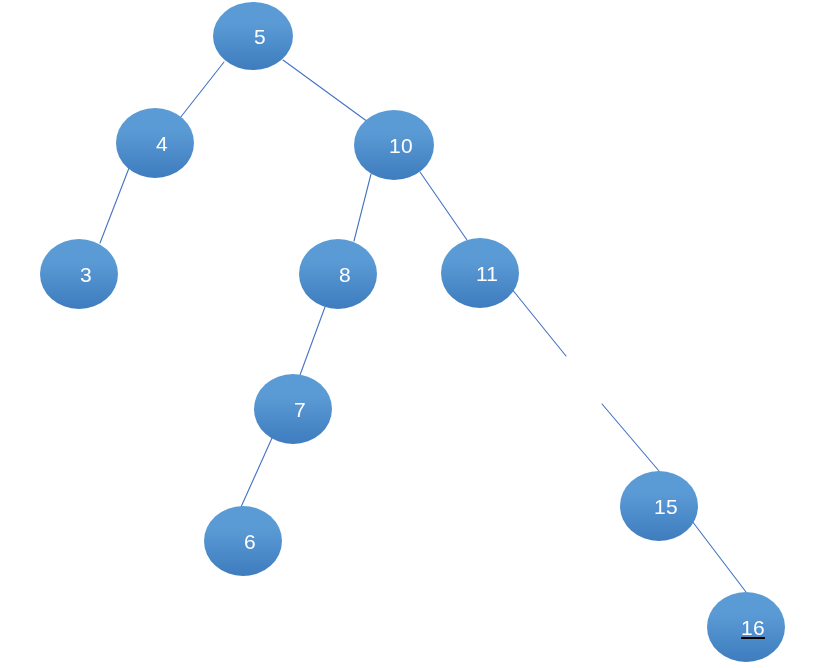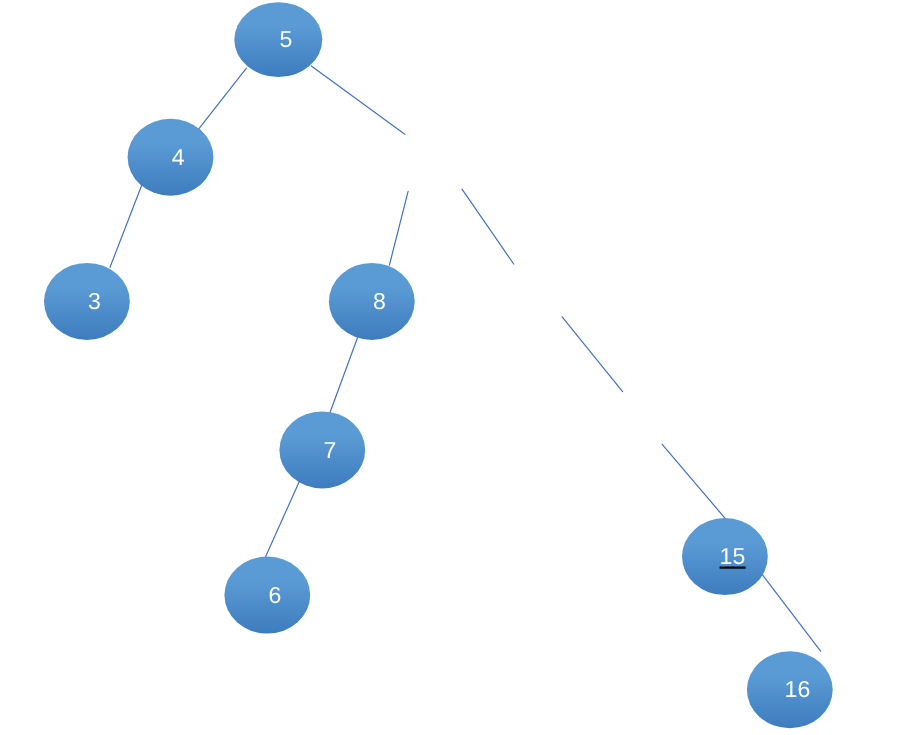--- a/index.html
+++ b/index.html
@@ -72,30 +72,36 @@
   <div id="node-layer">
       <div class="tree-node" style="left: 213px; top: 2px; width: 80px; height: 68px; background: linear-gradient(rgb(91, 155, 213) 0%, rgb(91, 155, 213) 30%, rgb(62, 124, 190) 100%);">
         <span class="node-label">5</span>
       </div>
       <div class="tree-node" style="left: 116px; top: 108px; width: 78px; height: 70px; background: linear-gradient(rgb(91, 155, 213) 0%, rgb(91, 155, 213) 30%, rgb(62, 124, 190) 100%);">
         <span class="node-label">4</span>
       </div>
       <div class="tree-node" style="left: 40px; top: 239px; width: 78px; height: 70px; background: linear-gradient(rgb(91, 155, 213) 0%, rgb(91, 155, 213) 30%, rgb(62, 124, 190) 100%);">
         <span class="node-label">3</span>
       </div>
+      <div class="tree-node" style="left: 354px; top: 110px; width: 80px; height: 70px; background: linear-gradient(rgb(91, 155, 213) 0%, rgb(91, 155, 213) 30%, rgb(62, 124, 190) 100%);">
+        <span class="node-label">10</span>
+      </div>
       <div class="tree-node" style="left: 299px; top: 239px; width: 78px; height: 70px; background: linear-gradient(rgb(91, 155, 213) 0%, rgb(91, 155, 213) 30%, rgb(62, 124, 190) 100%);">
         <span class="node-label">8</span>
       </div>
       <div class="tree-node" style="left: 254px; top: 374px; width: 78px; height: 70px; background: linear-gradient(rgb(91, 155, 213) 0%, rgb(91, 155, 213) 30%, rgb(62, 124, 190) 100%);">
         <span class="node-label">7</span>
       </div>
       <div class="tree-node" style="left: 204px; top: 506px; width: 78px; height: 70px; background: linear-gradient(rgb(91, 155, 213) 0%, rgb(91, 155, 213) 30%, rgb(62, 124, 190) 100%);">
         <span class="node-label">6</span>
       </div>
-      <div class="tree-node" style="left: 620px; top: 471px; width: 78px; height: 70px; background: linear-gradient(rgb(91, 155, 213) 0%, rgb(91, 155, 213) 30%, rgb(62, 124, 190) 100%); text-decoration: underline;">
+      <div class="tree-node" style="left: 441px; top: 238px; width: 78px; height: 70px; background: linear-gradient(rgb(91, 155, 213) 0%, rgb(91, 155, 213) 30%, rgb(62, 124, 190) 100%);">
+        <span class="node-label">11</span>
+      </div>
+      <div class="tree-node" style="left: 620px; top: 471px; width: 78px; height: 70px; background: linear-gradient(rgb(91, 155, 213) 0%, rgb(91, 155, 213) 30%, rgb(62, 124, 190) 100%);">
         <span class="node-label">15</span>
       </div>
-      <div class="tree-node" style="left: 679px; top: 592px; width: 78px; height: 70px; background: linear-gradient(rgb(91, 155, 213) 0%, rgb(91, 155, 213) 30%, rgb(62, 124, 190) 100%);">
+      <div class="tree-node" style="left: 707px; top: 592px; width: 78px; height: 70px; background: linear-gradient(rgb(91, 155, 213) 0%, rgb(91, 155, 213) 30%, rgb(62, 124, 190) 100%); text-decoration: underline;">
         <span class="node-label">16</span>
       </div>
     </div>
 
 </div>
 
 </body></html>

